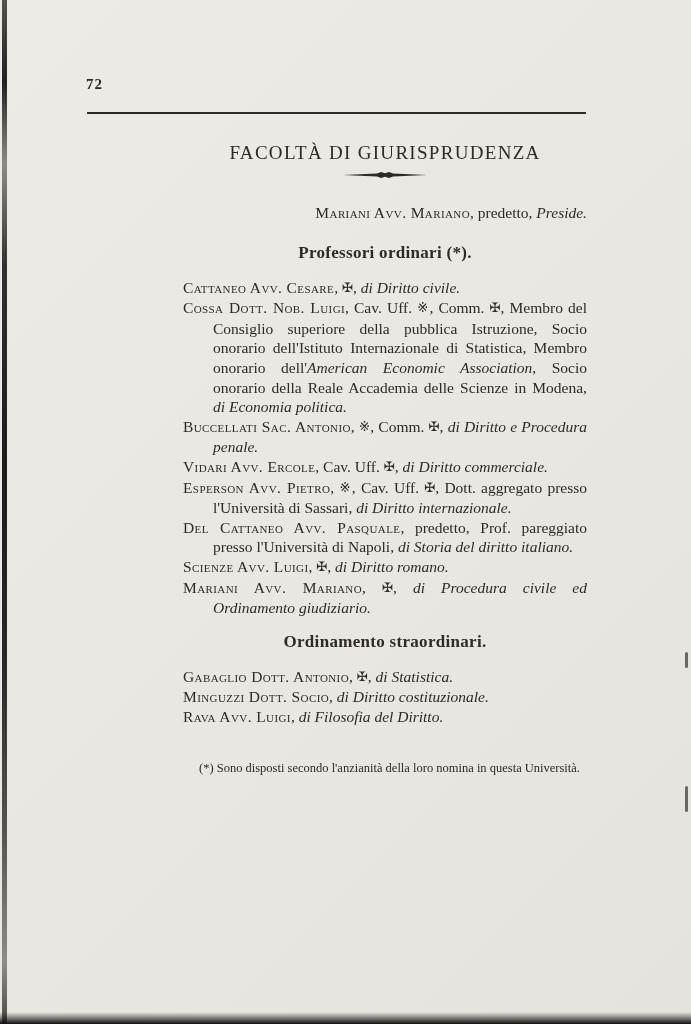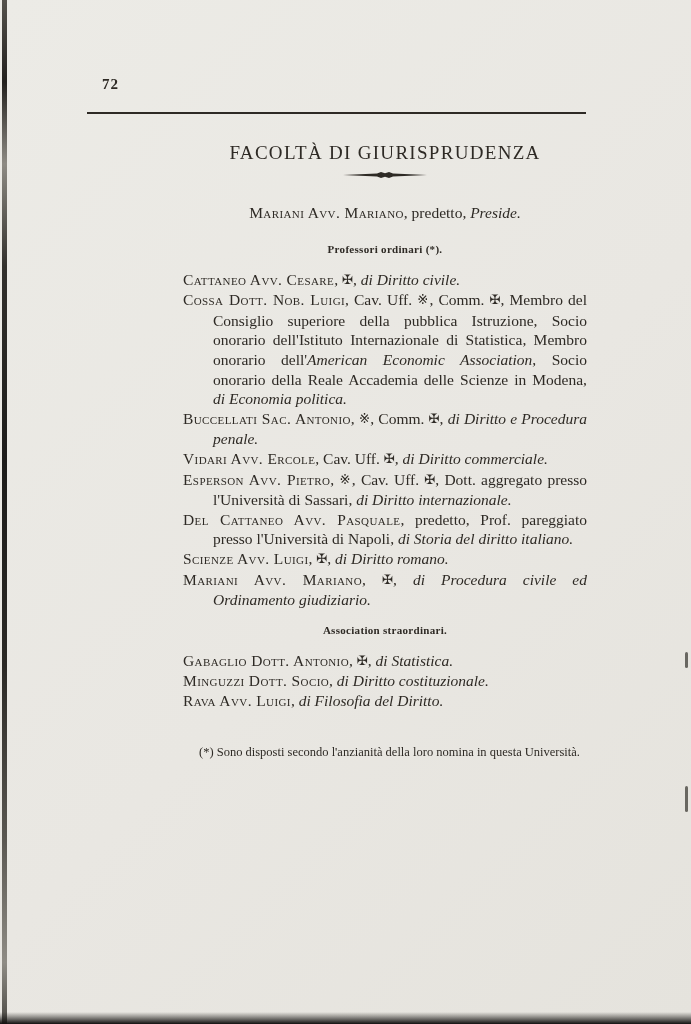--- a/index.html
+++ b/index.html
@@ -22,21 +22,21 @@
   }
   .edge-bottom {
     position:absolute; left:0; bottom:0; width:100%; height:12px;
     background:linear-gradient(to bottom, rgba(30,28,25,0) 0%, rgba(30,28,25,0.35) 35%, #121110 100%);
   }
   .edge-tick { position:absolute; right:3px; width:3px; background:#4a4741; border-radius:2px; opacity:0.8; }
   .tick-1 { top:652px; height:16px; }
   .tick-2 { top:786px; height:26px; }
 
   .page-number {
-    position:absolute; left:102px; top:76px;
+    position:absolute; left:86px; top:76px;
     font-size:15px; font-weight:700; letter-spacing:1px;
   }
   .top-rule {
     position:absolute; left:87px; top:112px; width:499px; height:2px;
     background:#2e2a25;
   }
 
   .content {
     position:absolute; left:183px; top:142px; width:404px;
   }
@@ -45,25 +45,25 @@
     font-size:19px; font-weight:400; letter-spacing:1.3px;
     text-align:center; white-space:nowrap;
   }
   .ornament { width:84px; margin:0 auto 24px auto; display:block; }
   .ornament svg { display:block; }
 
   p.entry, p.preside {
     margin:0; font-size:15.5px; line-height:19.6px; text-align:justify;
   }
   p.entry { padding-left:30px; text-indent:-30px; }
-  p.preside { padding-left:0; text-indent:0; text-align:center; margin-bottom:20px; }
+  p.preside { padding-left:0; text-indent:0; text-align:right; margin-bottom:20px; }
 
   .section-heading {
     margin:14px 0 15px 0;
-    font-size:11px; font-weight:700; text-align:center; letter-spacing:0.3px;
+    font-size:17px; font-weight:700; text-align:center; letter-spacing:0.3px;
   }
   section + p, section { margin:0; }
 
   .seg-sc  { font-variant:small-caps; letter-spacing:0.4px; }
   .seg-it  { font-style:italic; }
   .seg-sym { font-family:"DejaVu Sans", sans-serif; font-size:0.85em; position:relative; top:-1px; }
 
   .footnote {
     margin:34px 0 0 0;
     font-size:12.5px; line-height:16.5px; text-align:justify; text-indent:16px;
@@ -98,21 +98,21 @@
           <p class="entry"><span class="seg-sc">Cattaneo Avv. Cesare</span><span class="seg-rm">, </span><span class="seg-sym">✠</span><span class="seg-rm">, </span><span class="seg-it">di Diritto civile.</span></p>
           <p class="entry"><span class="seg-sc">Cossa Dott. Nob. Luigi</span><span class="seg-rm">, Cav. Uff. </span><span class="seg-sym">※</span><span class="seg-rm">, Comm. </span><span class="seg-sym">✠</span><span class="seg-rm">, Membro del Consiglio superiore della pubblica Istruzione, Socio onorario dell'Istituto Internazionale di Statistica, Membro onorario dell'</span><span class="seg-it">American Economic Association</span><span class="seg-rm">, Socio onorario della Reale Accademia delle Scienze in Modena, </span><span class="seg-it">di Economia politica.</span></p>
           <p class="entry"><span class="seg-sc">Buccellati Sac. Antonio</span><span class="seg-rm">, </span><span class="seg-sym">※</span><span class="seg-rm">, Comm. </span><span class="seg-sym">✠</span><span class="seg-rm">, </span><span class="seg-it">di Diritto e Procedura penale.</span></p>
           <p class="entry"><span class="seg-sc">Vidari Avv. Ercole</span><span class="seg-rm">, Cav. Uff. </span><span class="seg-sym">✠</span><span class="seg-rm">, </span><span class="seg-it">di Diritto commerciale.</span></p>
           <p class="entry"><span class="seg-sc">Esperson Avv. Pietro</span><span class="seg-rm">, </span><span class="seg-sym">※</span><span class="seg-rm">, Cav. Uff. </span><span class="seg-sym">✠</span><span class="seg-rm">, Dott. aggregato presso l'Università di Sassari, </span><span class="seg-it">di Diritto internazionale.</span></p>
           <p class="entry"><span class="seg-sc">Del Cattaneo Avv. Pasquale</span><span class="seg-rm">, predetto, Prof. pareggiato presso l'Università di Napoli, </span><span class="seg-it">di Storia del diritto italiano.</span></p>
           <p class="entry"><span class="seg-sc">Scienze Avv. Luigi</span><span class="seg-rm">, </span><span class="seg-sym">✠</span><span class="seg-rm">, </span><span class="seg-it">di Diritto romano.</span></p>
           <p class="entry"><span class="seg-sc">Mariani Avv. Mariano</span><span class="seg-rm">, </span><span class="seg-sym">✠</span><span class="seg-rm">, </span><span class="seg-it">di Procedura civile ed Ordinamento giudiziario.</span></p>
         </section>
         <section>
-          <h2 class="section-heading">Association straordinari.</h2>
+          <h2 class="section-heading">Ordinamento straordinari.</h2>
           <p class="entry"><span class="seg-sc">Gabaglio Dott. Antonio</span><span class="seg-rm">, </span><span class="seg-sym">✠</span><span class="seg-rm">, </span><span class="seg-it">di Statistica.</span></p>
           <p class="entry"><span class="seg-sc">Minguzzi Dott. Socio</span><span class="seg-rm">, </span><span class="seg-it">di Diritto costituzionale.</span></p>
           <p class="entry"><span class="seg-sc">Rava Avv. Luigi</span><span class="seg-rm">, </span><span class="seg-it">di Filosofia del Diritto.</span></p>
         </section>
       </div>
 
     <p class="footnote">(*) Sono disposti secondo l'anzianità della loro nomina in questa Università.</p>
   </div>
 </div>
 

